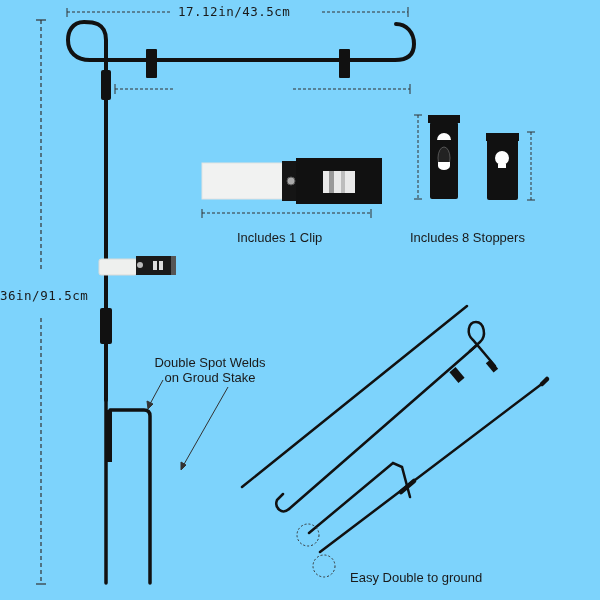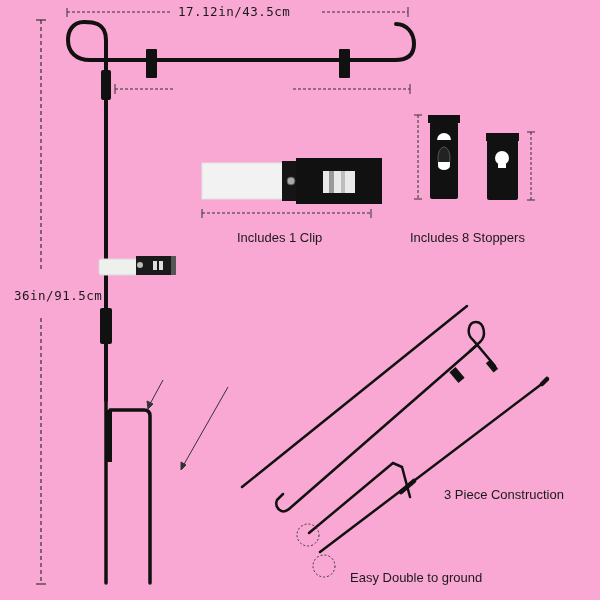--- a/index.html
+++ b/index.html
@@ -1,16 +1,16 @@
 <!DOCTYPE html>
 <html><head>
   <meta charset="utf-8">
   <style>
     html, body { margin: 0; padding: 0; background: #ffffff; }
-    .canvas { position: relative; width: 600px; height: 600px; background: #f9a8d4; overflow: hidden; }
+    .canvas { position: relative; width: 600px; height: 600px; background: #7dd3fc; overflow: hidden; }
     svg.art { position: absolute; left: 0; top: 0; }
     .label { position: absolute; color: #1a1a1a; white-space: nowrap; }
     .mono { font-family: "DejaVu Sans Mono", "Liberation Mono", monospace; font-size: 12.5px; letter-spacing: 0.5px; }
     .sans { font-family: "Liberation Sans", "DejaVu Sans", sans-serif; font-size: 13px; text-align: right; }
     .center { text-align: center; }
   </style>
 </head>
 <body>
 
 <div class="canvas">
@@ -125,23 +125,24 @@
       <line x1="401" y1="492" x2="414" y2="481" stroke-width="4.5"></line>
       <line x1="542" y1="384" x2="547" y2="379" stroke-width="4.5"></line>
     </g>
     <g stroke="#333" stroke-width="1" fill="none" stroke-dasharray="2,2">
       <circle cx="308" cy="535" r="11"></circle>
       <circle cx="324" cy="566" r="11"></circle>
     </g>
   </svg>
 
   <div class="label mono" style="left:178px; top:4px;">17.12in/43.5cm</div>
-  <div class="label mono" style="left:0px; top:288px;padding-left:14px;">36in/91.5cm</div>
+  <div class="label mono" style="left:0px; top:288px;">36in/91.5cm</div>
 
   <div class="label sans" style="left:237px; top:230px;">Includes 1 Clip</div>
   <div class="label sans" style="left:410px; top:230px;">Includes 8 Stoppers</div>
 
   <div class="label sans center" style="left:150px; top:355px; width:120px;">
+    <div>Double Spot Welds</div>
+    <div>on Groud Stake</div>
   </div>
 
-  <div class="label sans" style="left:444px; top:487px;">3 Piece Construction</div>
   <div class="label sans" style="left:350px; top:570px;">Easy Double to ground</div>
 </div>
 
 </body></html>

